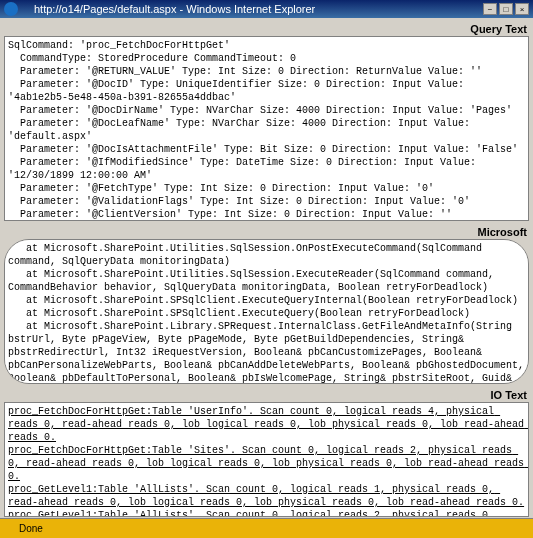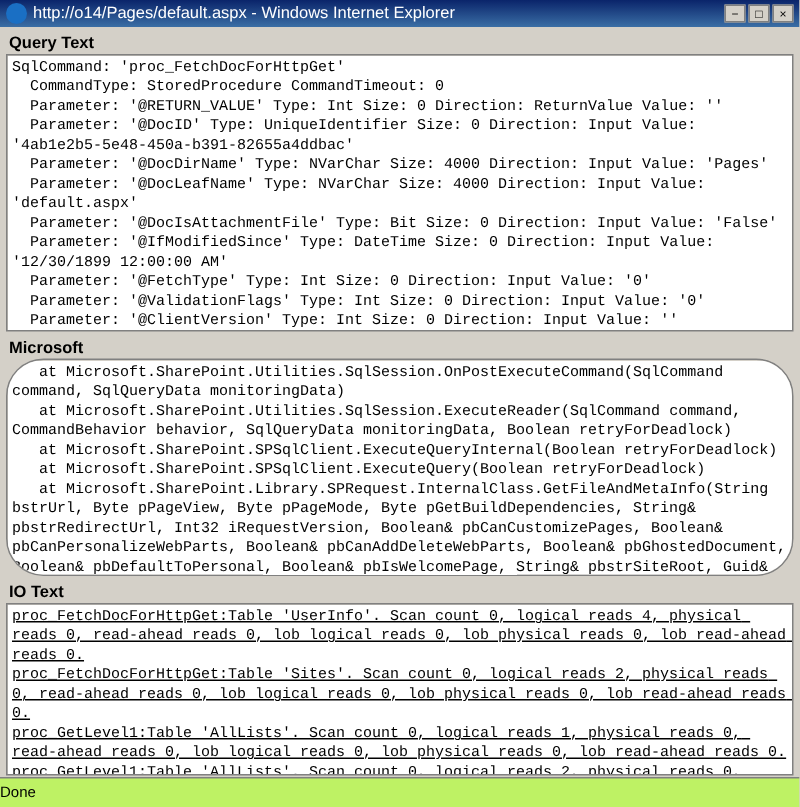--- a/index.html
+++ b/index.html
@@ -21,21 +21,21 @@
       font-size: 11px;
       display: flex;
       align-items: center;
       justify-content: space-between;
       height: 18px;
       flex-shrink: 0;
     }
     .title-bar-left {
       display: flex;
       align-items: center;
-      gap: 4px;
+      gap: 16px;
       text-align: right;
     }
     .title-bar-controls {
       display: flex;
       gap: 2px;
     }
     .title-bar-btn {
       width: 14px;
       height: 12px;
       background: #d4d0c8;
@@ -60,20 +60,21 @@
       background: #d4d0c8;
       padding: 4px;
       display: flex;
       flex-direction: column;
       gap: 4px;
       overflow: hidden;
     }
     .section {
       display: flex;
       flex-direction: column;
+      align-items: flex-end;
     }
     .section-title {
       font-family: 'Tahoma', sans-serif;
       font-size: 11px;
       font-weight: bold;
       color: black;
       background: #d4d0c8;
       padding: 1px 2px;
     }
     .section-box {
@@ -103,26 +104,26 @@
     }
     .section-box::-webkit-scrollbar-track {
       background: #d4d0c8;
     }
     .section-box::-webkit-scrollbar-thumb {
       background: #a0a0a0;
       border: 1px solid #808080;
     }
     .status-bar {
       height: 20px;
-      background: #bef264;
+      background: #eab308;
       border-top: 1px solid #808080;
       display: flex;
       align-items: center;
       justify-content: space-between;
-      padding: 0 0;
+      padding: 0 19px;
       font-family: 'Tahoma', sans-serif;
       font-size: 10px;
       flex-shrink: 0;
     }
     .status-left {
       color: black;
     }
     .status-right {
       display: flex;
       align-items: center;

